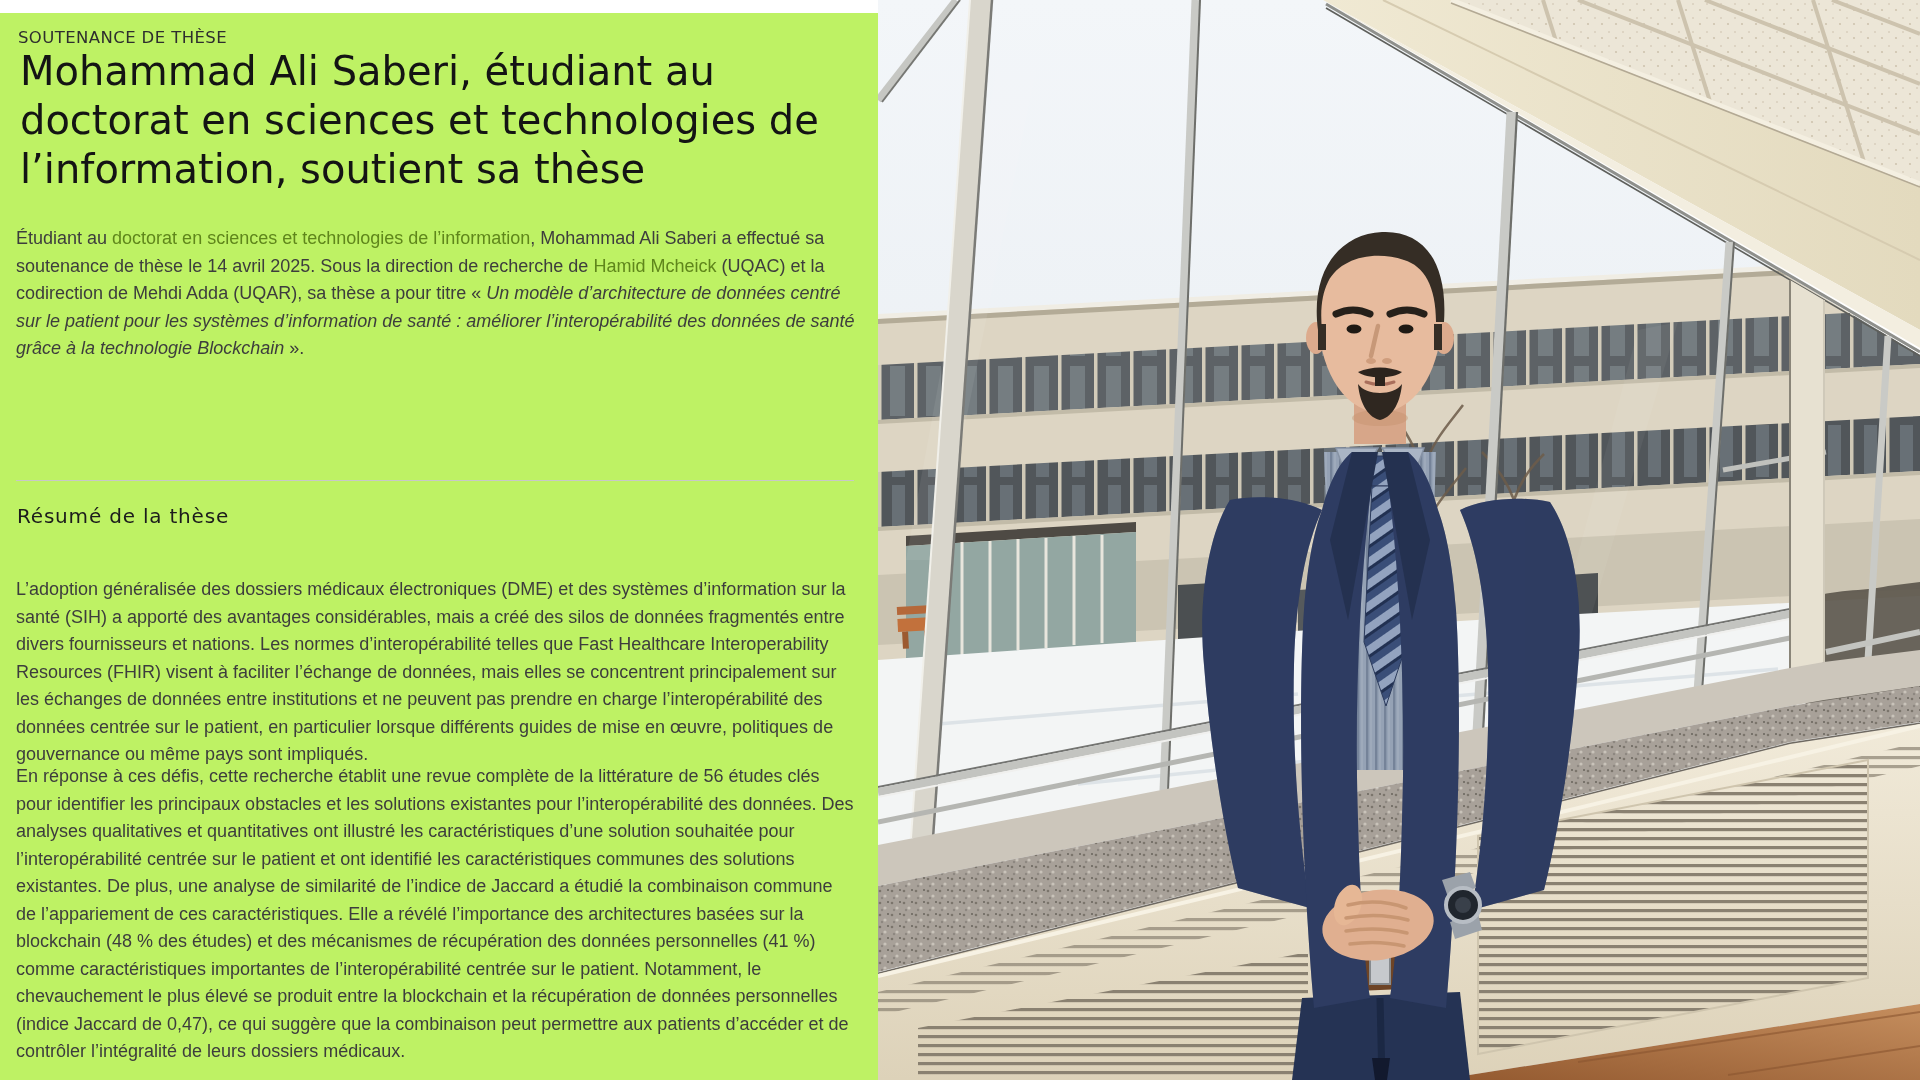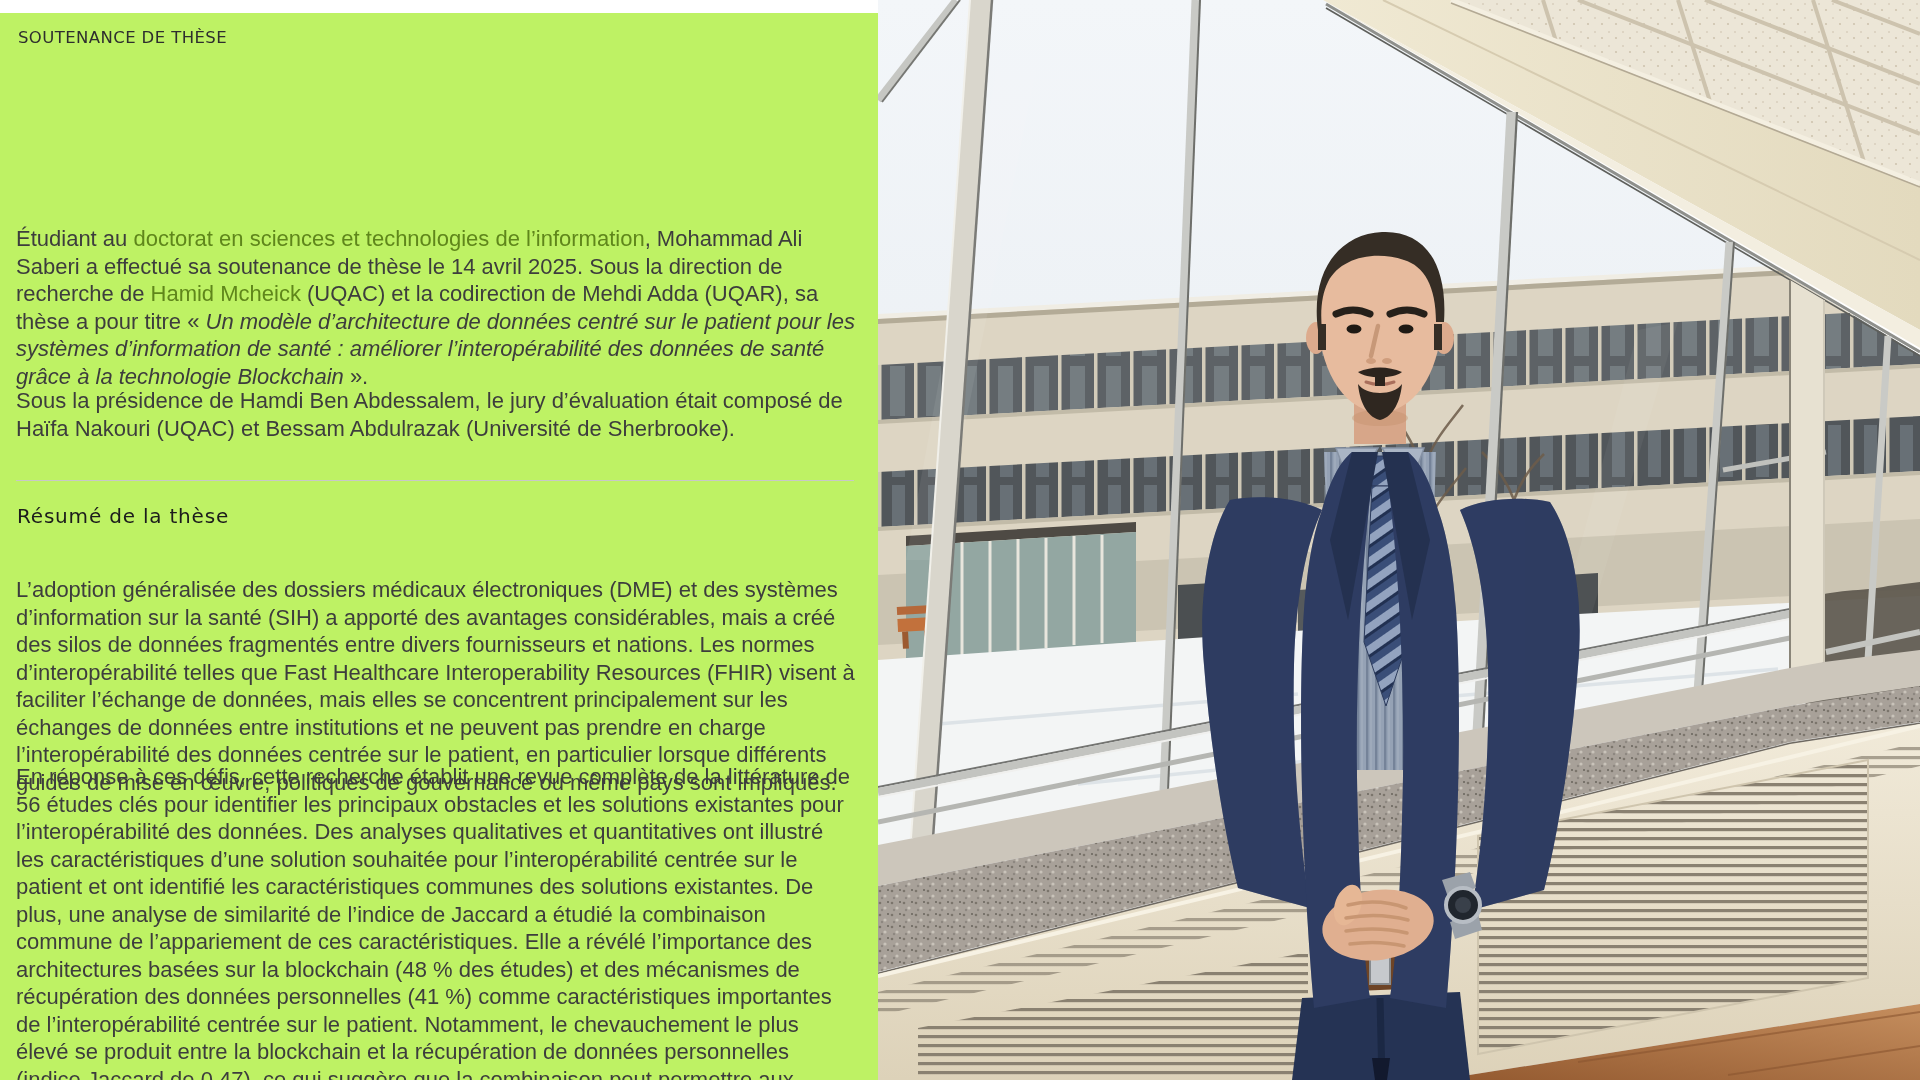--- a/index.html
+++ b/index.html
@@ -5,44 +5,44 @@
   html,body{margin:0;padding:0;background:#ffffff;}
   .page{position:relative;width:1920px;height:1080px;background:#fff;overflow:hidden;
         font-family:"Liberation Sans",sans-serif;}
   .article{position:absolute;left:0;top:13px;width:878px;height:1080px;background:#bef264;}
   .eyebrow{position:absolute;left:18px;top:15px;font-family:"DejaVu Sans",sans-serif;
            font-size:16.5px;letter-spacing:.4px;color:#2e2e2e;}
   .title{position:absolute;left:20px;top:34px;width:845px;margin:0;
          font-family:"DejaVu Sans",sans-serif;font-size:40px;line-height:49px;
          font-weight:500;color:#141414;}
   .body-text{position:absolute;left:16px;width:840px;margin:0;
-             font-size:22px;line-height:27.5px;color:#3d3d3d;}
+             font-size:18px;line-height:27.5px;color:#3d3d3d;}
   .intro{top:212px;}
   .jury{top:374px;}
   .rp1{top:532px;margin-top:31px;}
   .rp2{top:750px;}
   a.green-link{color:var(--link,#5f861b);text-decoration:none;cursor:pointer;}
   .italic{font-style:italic;}
   .divider{position:absolute;left:16px;top:467px;width:838px;height:0;margin:0;
            border:none;border-top:1px solid #c8c8c8;}
   .resume-h{position:absolute;left:17px;top:491px;margin:0;font-family:"DejaVu Sans",sans-serif;
             font-size:20px;font-weight:500;letter-spacing:.8px;color:#1c1c1c;}
   .photo{position:absolute;left:878px;top:0;width:1042px;height:1080px;margin:0;}
   .photo svg{display:block;width:1042px;height:1080px;}
 </style>
 </head>
 <body>
 
 <main class="page">
   <article class="article">
     <div class="eyebrow">SOUTENANCE DE THÈSE</div>
+    <h1 class="title">Mohammad Ali Saberi, étudiant au doctorat en sciences et technologies de l’information, soutient sa thèse</h1>
 
     <p class="body-text intro"><span>Étudiant au </span><a class="green-link">doctorat en sciences et technologies de l’information</a><span>, Mohammad Ali Saberi a effectué sa soutenance de thèse le 14 avril 2025. Sous la direction de recherche de </span><a class="green-link">Hamid Mcheick</a><span> (UQAC) et la codirection de Mehdi Adda (UQAR), sa thèse a pour titre « </span><span class="italic">Un modèle d’architecture de données centré sur le patient pour les systèmes d’information de santé : améliorer l’interopérabilité des données de santé grâce à la technologie Blockchain</span><span> ».</span></p>
 
-    <p class="body-text jury">Sous la présidence de Hamdi Ben Abdessalem, le jury d’évaluation était composé de Haïfa Nakouri (UQAC) et Bessam Abdulrazak (Université de Sherbrooke).</p>
 
     <hr class="divider">
 
     <h2 class="resume-h">Résumé de la thèse</h2>
 
     <p class="body-text rp1">L’adoption généralisée des dossiers médicaux électroniques (DME) et des systèmes d’information sur la santé (SIH) a apporté des avantages considérables, mais a créé des silos de données fragmentés entre divers fournisseurs et nations. Les normes d’interopérabilité telles que Fast Healthcare Interoperability Resources (FHIR) visent à faciliter l’échange de données, mais elles se concentrent principalement sur les échanges de données entre institutions et ne peuvent pas prendre en charge l’interopérabilité des données centrée sur le patient, en particulier lorsque différents guides de mise en œuvre, politiques de gouvernance ou même pays sont impliqués.</p>
     <p class="body-text rp2">En réponse à ces défis, cette recherche établit une revue complète de la littérature de 56 études clés pour identifier les principaux obstacles et les solutions existantes pour l’interopérabilité des données. Des analyses qualitatives et quantitatives ont illustré les caractéristiques d’une solution souhaitée pour l’interopérabilité centrée sur le patient et ont identifié les caractéristiques communes des solutions existantes. De plus, une analyse de similarité de l’indice de Jaccard a étudié la combinaison commune de l’appariement de ces caractéristiques. Elle a révélé l’importance des architectures basées sur la blockchain (48 % des études) et des mécanismes de récupération des données personnelles (41 %) comme caractéristiques importantes de l’interopérabilité centrée sur le patient. Notamment, le chevauchement le plus élevé se produit entre la blockchain et la récupération de données personnelles (indice Jaccard de 0,47), ce qui suggère que la combinaison peut permettre aux patients d’accéder et de contrôler l’intégralité de leurs dossiers médicaux.</p>
   </article>
 
   <figure class="photo">

